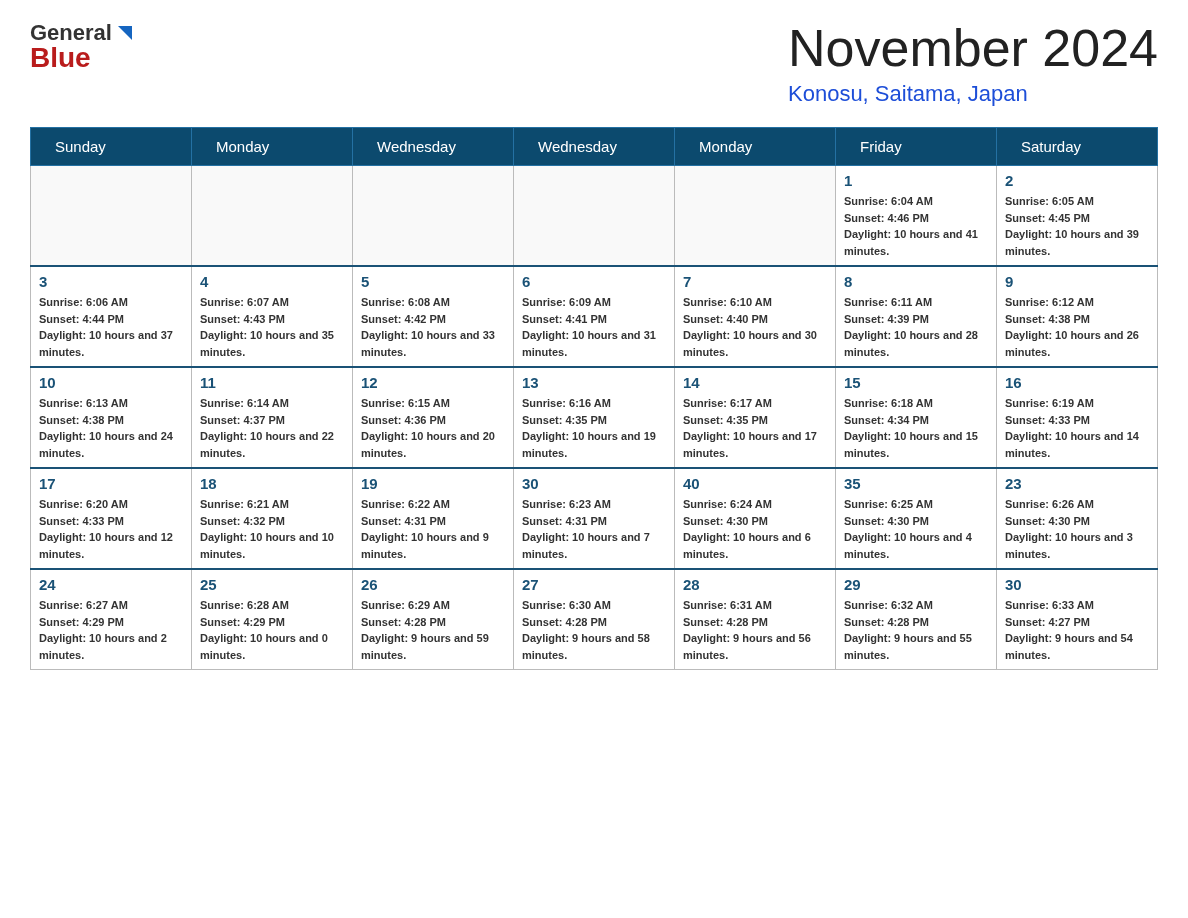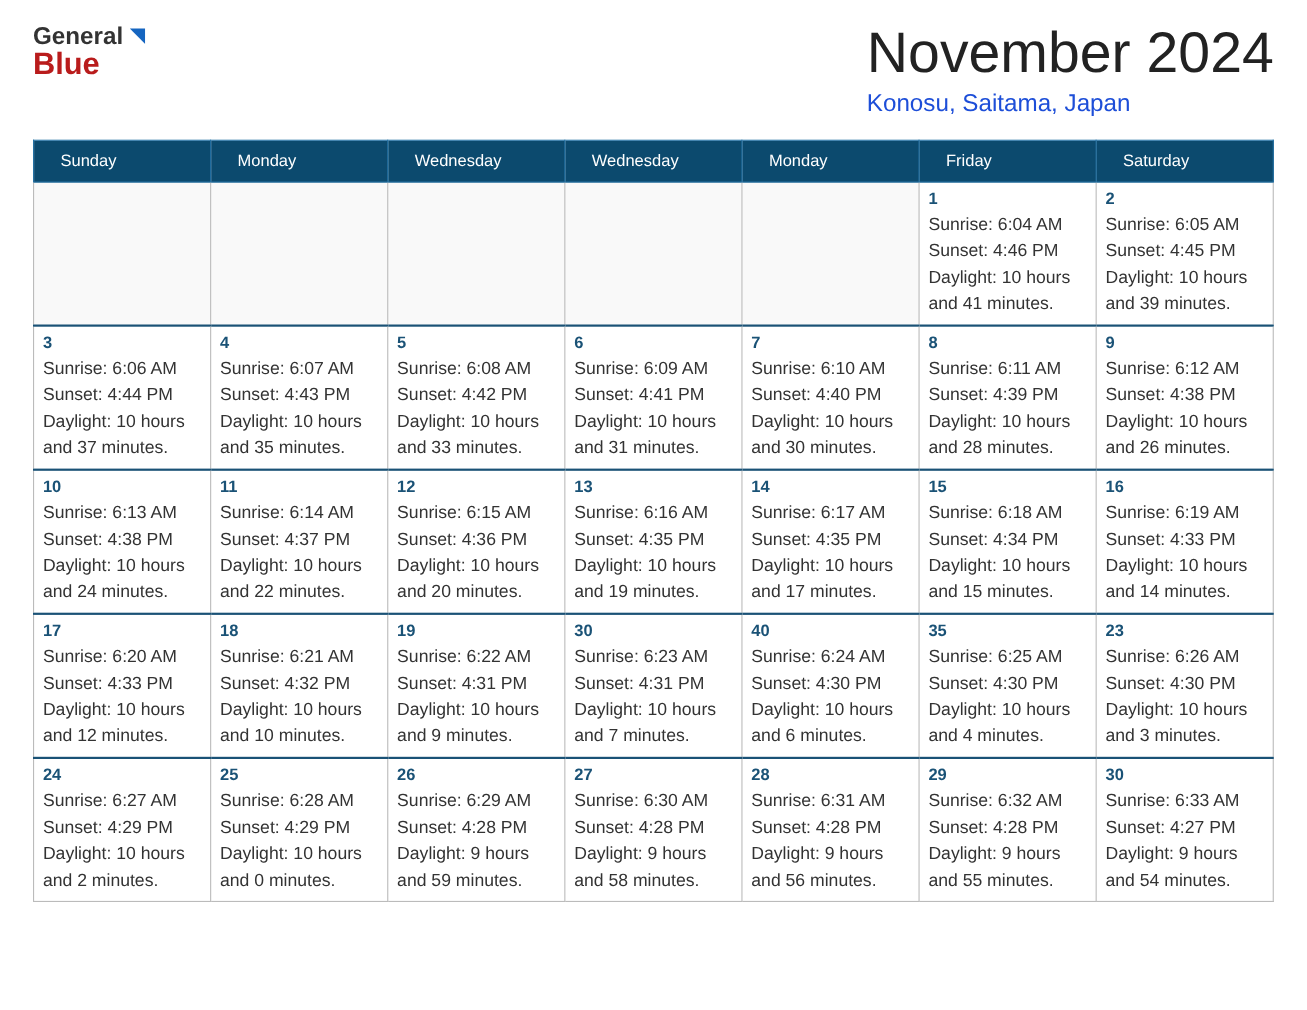--- a/index.html
+++ b/index.html
@@ -75,23 +75,24 @@
       background: #f9f9f9;
     }
     .day-number {
       font-size: 15px;
       font-weight: bold;
       color: #1a5276;
       margin-bottom: 4px;
       display: block;
     }
     .day-info {
-      font-size: 16px;
+      font-size: 11px;
       line-height: 1.5;
       color: #333;
+      font-weight: bold;
     }
     .row-divider td {
       border-top: 2px solid #1a5276;
     }
   </style>
 </head>
 <body>
 
 <div class="header">
   <div class="logo">

